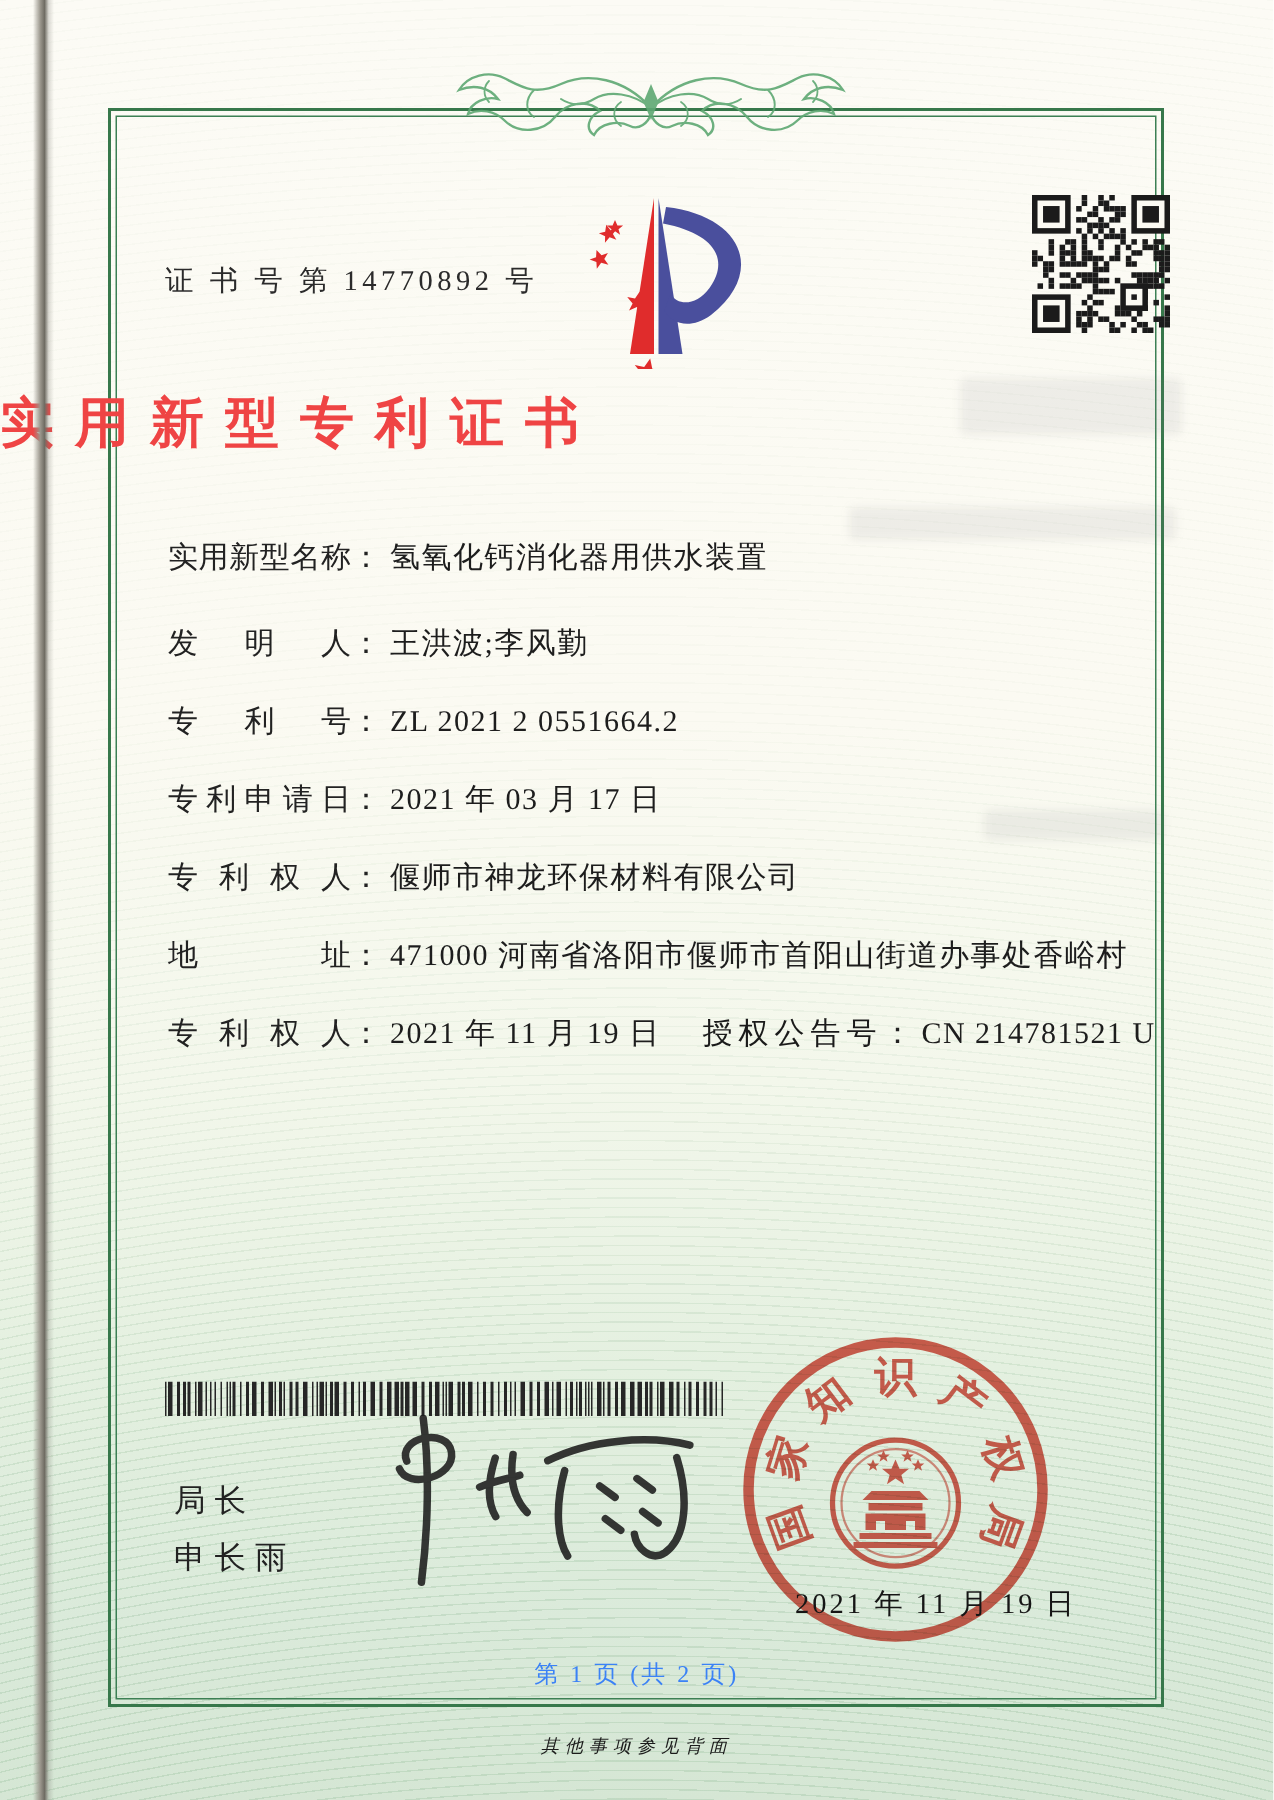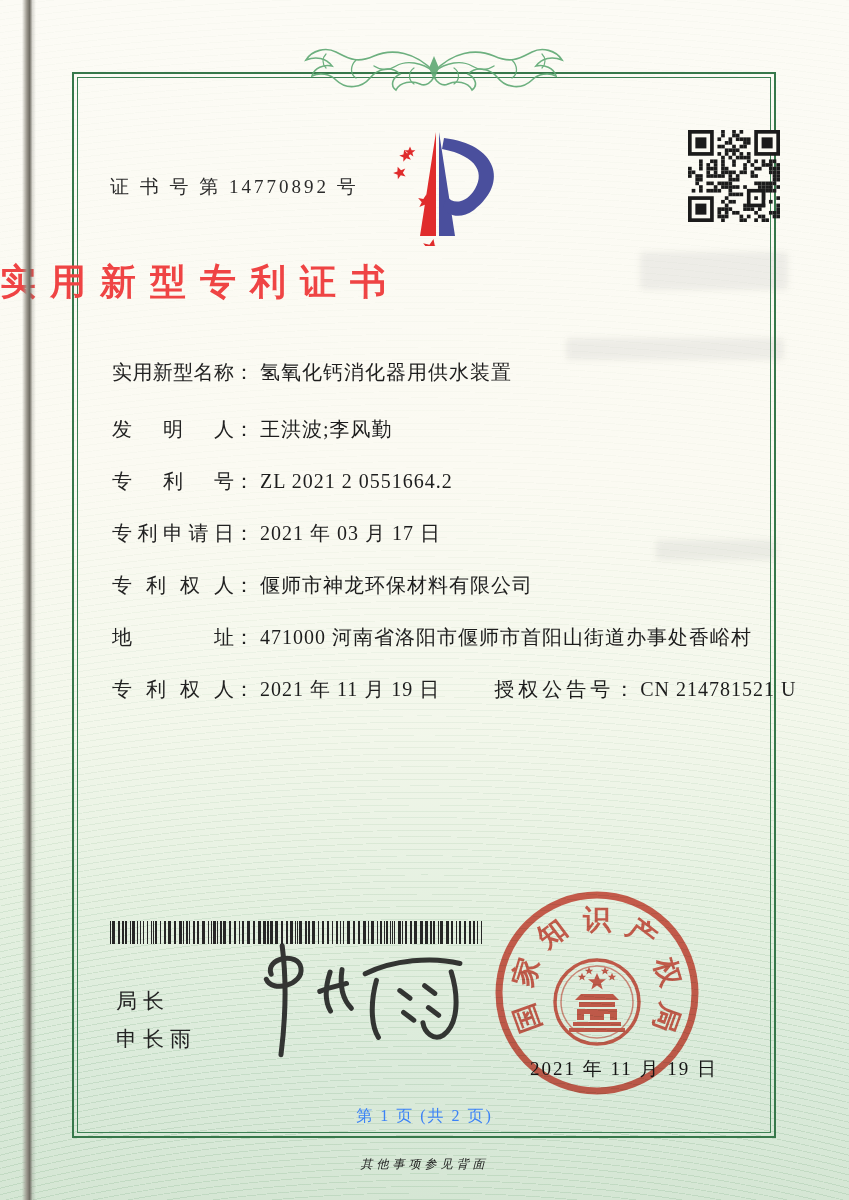--- a/index.html
+++ b/index.html
@@ -31,21 +31,21 @@
   .g2{left:566px;top:338px;width:218px;height:22px;}
   .g3{left:656px;top:540px;width:120px;height:20px;}
   
   .fields{position:absolute;left:112px;top:358px;width:650px;font-size:20px;}
   .frow{margin-bottom:24px;line-height:28px;white-space:nowrap;}
   .frow.first{margin-bottom:29px;}
   .f-label{display:inline-block;width:122px;text-align:justify;text-align-last:justify;color:#222;}
   .f-colon{color:#222;}
   .f-value{letter-spacing:1px;color:#1d1d1d;padding-left:6px;}
   .grant-row{display:flex;}
-  .grant2{margin-left:54px;white-space:nowrap;}
+  .grant2{margin-left:28px;white-space:nowrap;}
   .grant2 .f-label2{letter-spacing:4px;}
   
   .bodytext{position:absolute;left:108px;top:714px;width:654px;font-size:19.5px;
     line-height:1.78;text-align:justify;font-style:italic;color:#161616;}
   .bodytext p{margin:0;text-indent:2em;}
   
   .barcode{position:absolute;left:110px;top:921px;width:372px;height:23px;}
   
   .signer{position:absolute;left:116px;top:982px;font-family:"Liberation Sans","DejaVu Sans",sans-serif;
     font-size:21px;letter-spacing:6px;color:#222;line-height:38px;}

